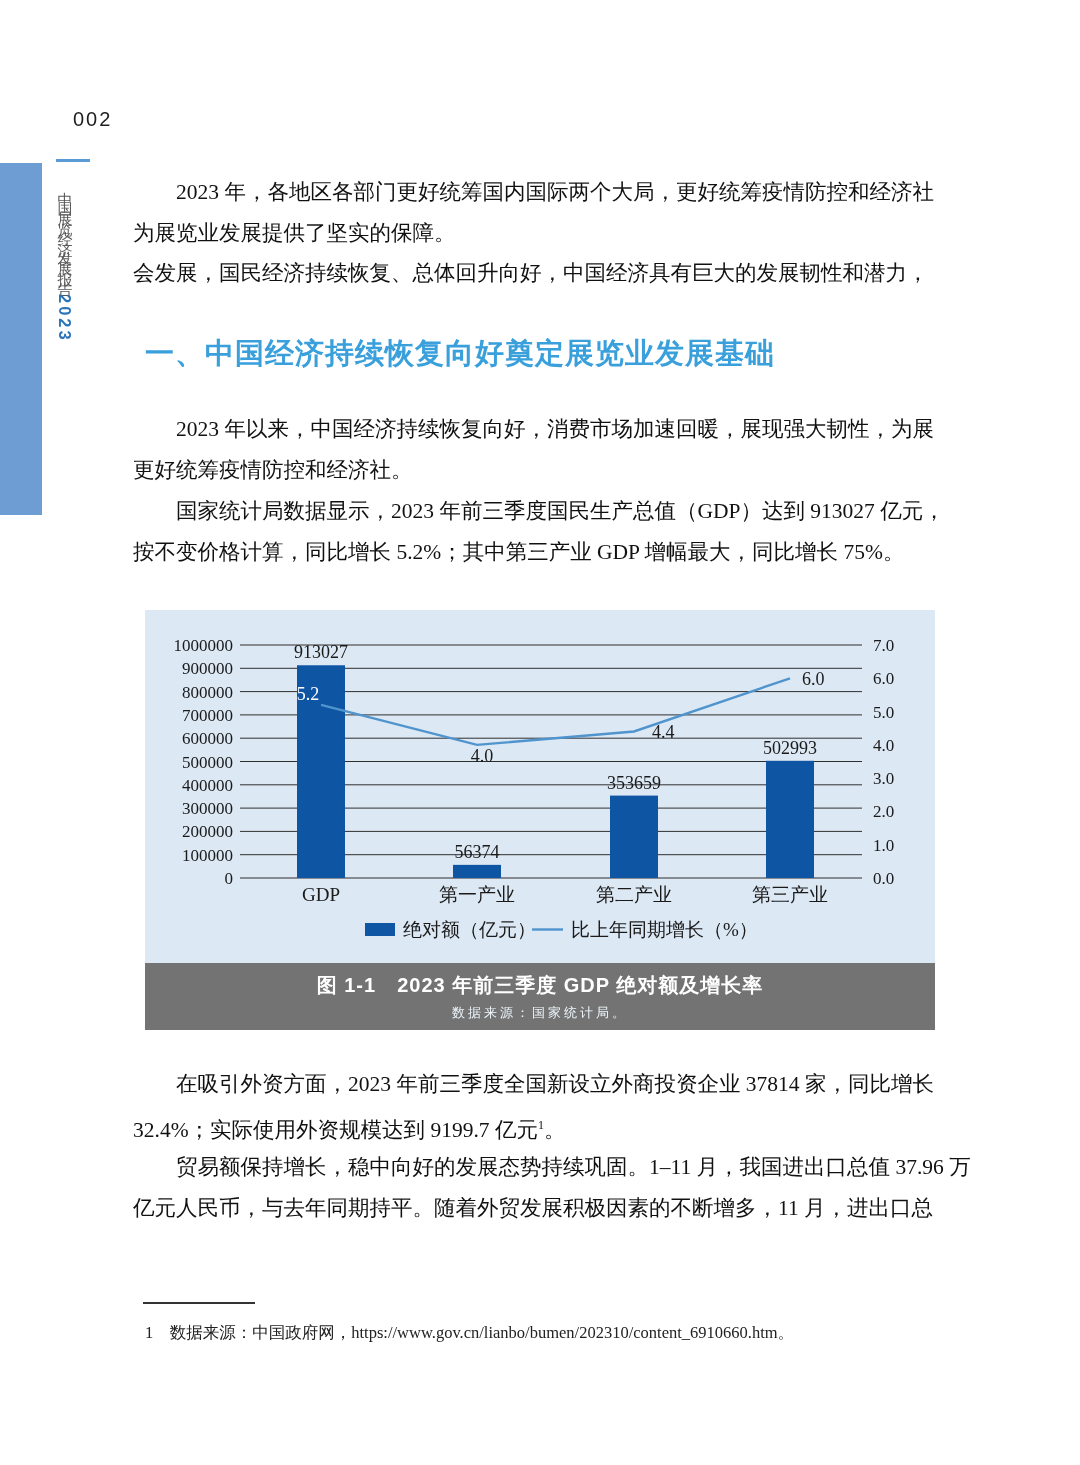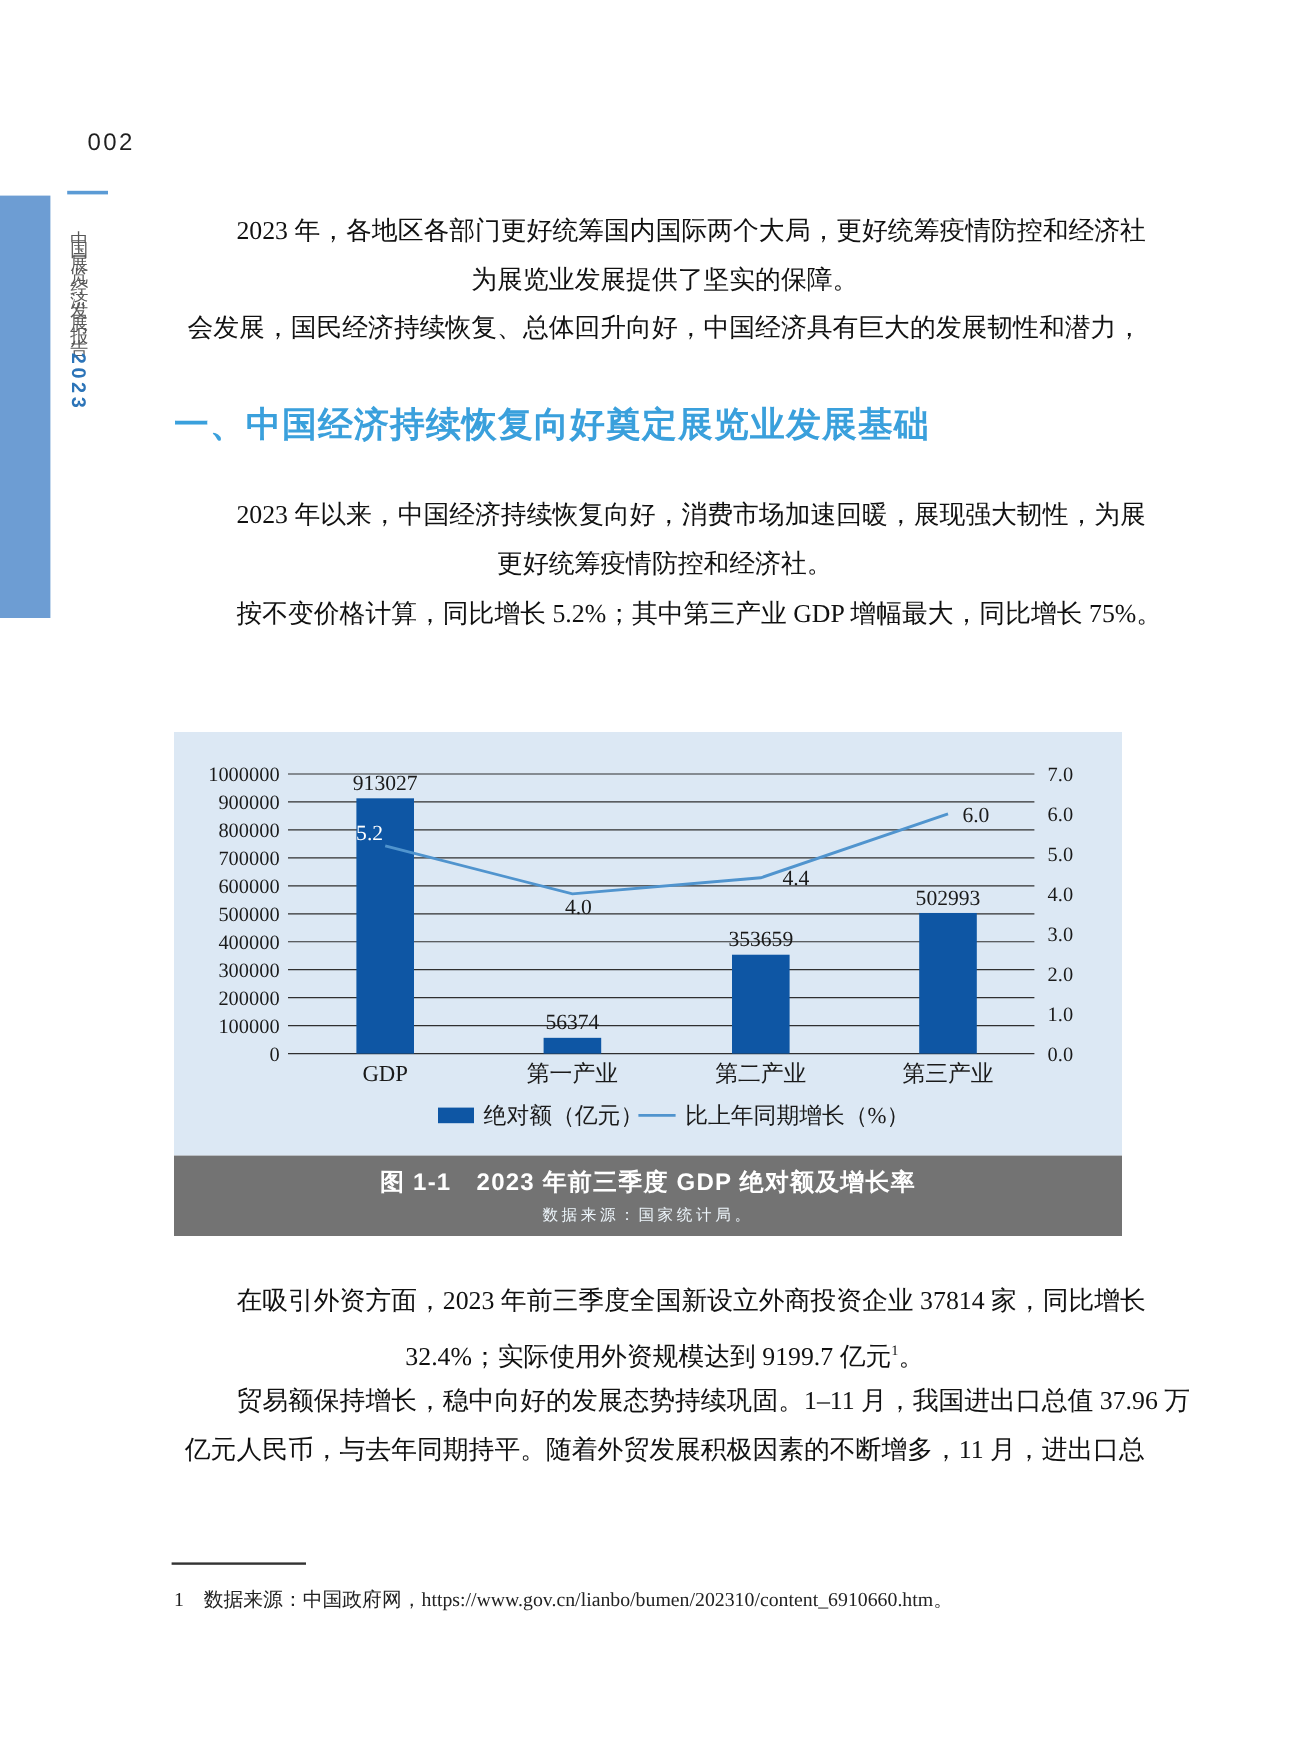--- a/index.html
+++ b/index.html
@@ -8,21 +8,21 @@
 
   .left-bar { position:absolute; left:0; top:163px; width:42px; height:352px; background:#6D9DD3; }
   .page-num { position:absolute; left:73px; top:108px; font-family:"Liberation Sans",sans-serif;
               font-size:20px; letter-spacing:2px; color:#1f1f1f; }
   .pagenum-rule { position:absolute; left:56px; top:159px; width:34px; height:3px; background:#5B9BD5; }
   .side-title { position:absolute; left:55px; top:180px; writing-mode:vertical-rl; text-orientation:mixed;
                 font-family:"Liberation Sans",sans-serif; }
   .side-title .t { font-size:15px; letter-spacing:10px; color:#575757; }
   .side-title .y { font-size:16.5px; letter-spacing:3px; color:#2C74B8; font-weight:bold; margin-top:10px; }
 
-  .content-block { position:absolute; left:154px; width:800px;text-align:center; }
+  .content-block { position:absolute; left:133px; width:800px; }
   .para .line { font-size:21.5px; line-height:40.5px; white-space:nowrap; color:#111; }
   .para .line:first-child { text-indent:2em; }
 
   .section-heading { position:absolute; left:145px; top:334px; font-family:"Liberation Sans",sans-serif;
                      font-size:29px; font-weight:bold; color:#3AA0DC; letter-spacing:1px; white-space:nowrap; }
 
   .chart-figure { position:absolute; left:145px; top:610px; width:790px; }
   .chart-panel { width:790px; height:353px; background:#DCE8F4; }
   .chart-caption { width:790px; height:67px; background:#737373; color:#fff; display:flex;
                    flex-direction:column; align-items:center; justify-content:center; gap:5px;
@@ -53,20 +53,21 @@
     <div class="line">会发展，国民经济持续恢复、总体回升向好，中国经济具有巨大的发展韧性和潜力，</div>
   </div>
 
 <div class="section-heading">一、中国经济持续恢复向好奠定展览业发展基础</div>
 
 <div class="content-block para" style="top:409px">
     <div class="line">2023 年以来，中国经济持续恢复向好，消费市场加速回暖，展现强大韧性，为展</div>
     <div class="line">更好统筹疫情防控和经济社。</div>
   </div>
 <div class="content-block para" style="top:491px">
+    <div class="line">国家统计局数据显示，2023 年前三季度国民生产总值（GDP）达到 913027 亿元，</div>
     <div class="line">按不变价格计算，同比增长 5.2%；其中第三产业 GDP 增幅最大，同比增长 75%。</div>
   </div>
 
 <div class="chart-figure">
   <div class="chart-panel">
     <svg id="chart-svg" width="790" height="353" viewBox="0 0 790 353">
         <line x1="95" y1="268" x2="717" y2="268" stroke="#2F2F2F" stroke-width="1"></line>
         <text x="88" y="274" font-size="17" text-anchor="end" fill="#1a1a1a" font-family="&quot;Liberation Serif&quot;,&quot;DejaVu Serif&quot;,serif">0</text>
         <line x1="95" y1="244.7" x2="717" y2="244.7" stroke="#2F2F2F" stroke-width="1"></line>
         <text x="88" y="250.7" font-size="17" text-anchor="end" fill="#1a1a1a" font-family="&quot;Liberation Serif&quot;,&quot;DejaVu Serif&quot;,serif">100000</text>

